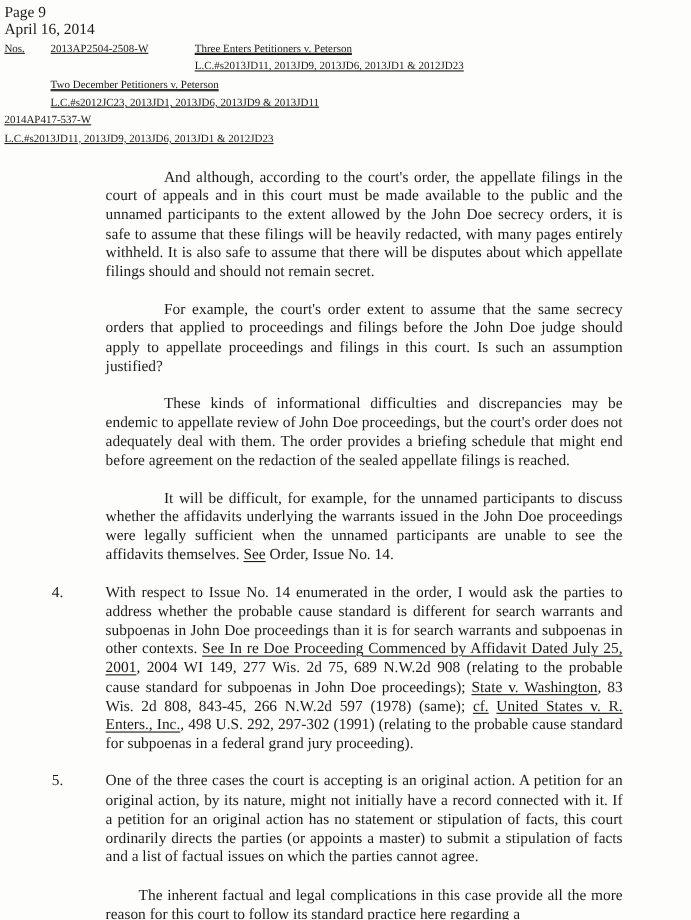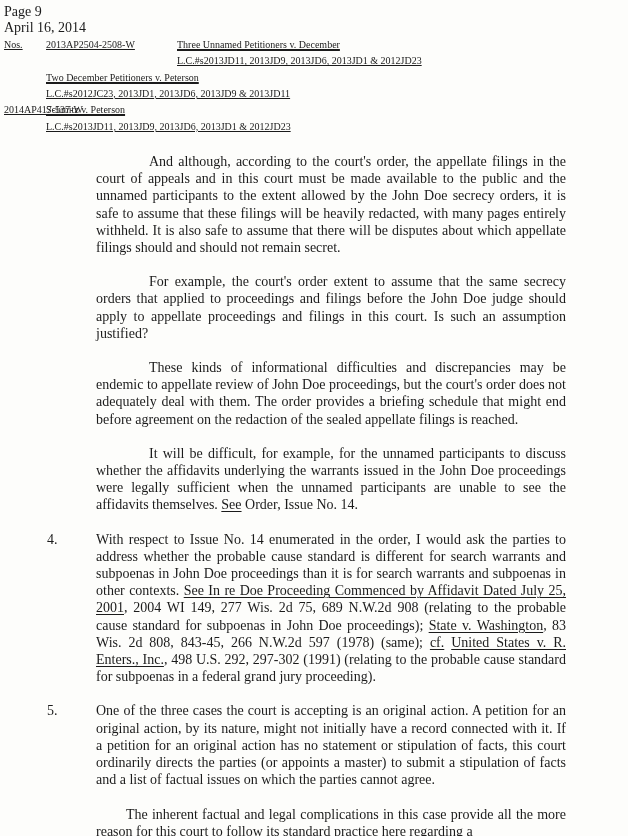--- a/index.html
+++ b/index.html
@@ -58,32 +58,31 @@
 <body>
 
 <div class="page">
 
   <div class="header">
     <div class="header-line">Page 9</div>
     <div class="header-line">April 16, 2014</div>
     <div class="case-grid" id="case-grid">
         <div class="cell">Nos.</div>
         <div class="cell">2013AP2504-2508-W</div>
-        <div class="cell case-name">Three Unnamed Petitioners v. December</div>
+        <div class="cell case-name">Three Enters Petitioners v. Peterson</div>
         <div class="cell"></div>
         <div class="cell"></div>
         <div class="cell">L.C.#s2013JD11, 2013JD9, 2013JD6, 2013JD1 &amp; 2012JD23</div>
         <div class="cell"></div>
         <div class="cell case-name">Two December Petitioners v. Peterson</div>
         <div class="cell"></div>
         <div class="cell"></div>
         <div class="cell">L.C.#s2012JC23, 2013JD1, 2013JD6, 2013JD9 &amp; 2013JD11</div>
         <div class="cell"></div>
         <div class="cell">2014AP417-537-W</div>
-        <div class="cell case-name">Schmitz v. Peterson</div>
         <div class="cell"></div>
         <div class="cell"></div>
         <div class="cell">L.C.#s2013JD11, 2013JD9, 2013JD6, 2013JD1 &amp; 2012JD23</div>
       </div>
   </div>
 
   <div class="body-col" id="body-col">
       <div class="block" style="text-indent: 53px;"><span class="">And although, according to the court's order, the appellate filings in the court of appeals and in this court must be made available to the public and the unnamed participants to the extent allowed by the John Doe secrecy orders, it is safe to assume that these filings will be heavily redacted, with many pages entirely withheld.  It is also safe to assume that there will be disputes about which appellate filings should and should not remain secret.</span></div>
       <div class="block" style="text-indent: 53px;"><span class="">For example, the court's order extent to assume that the same secrecy orders that applied to proceedings and filings before the John Doe judge should apply to appellate proceedings and filings in this court.  Is such an assumption justified?</span></div>
       <div class="block" style="text-indent: 53px;"><span class="">These kinds of informational difficulties and discrepancies may be endemic to appellate review of John Doe proceedings, but the court's order does not adequately deal with them.  The order provides a briefing schedule that might end before agreement on the redaction of the sealed appellate filings is reached.</span></div>

